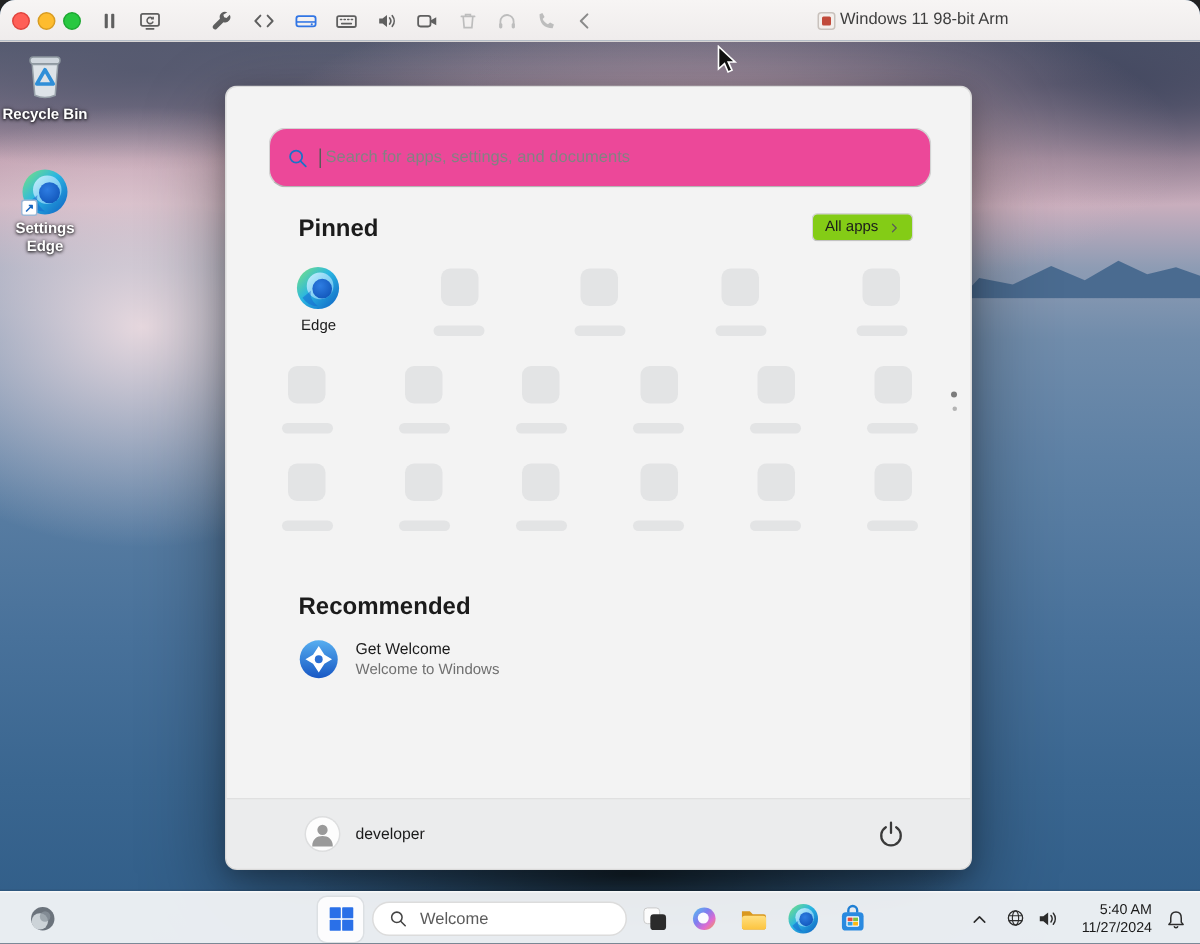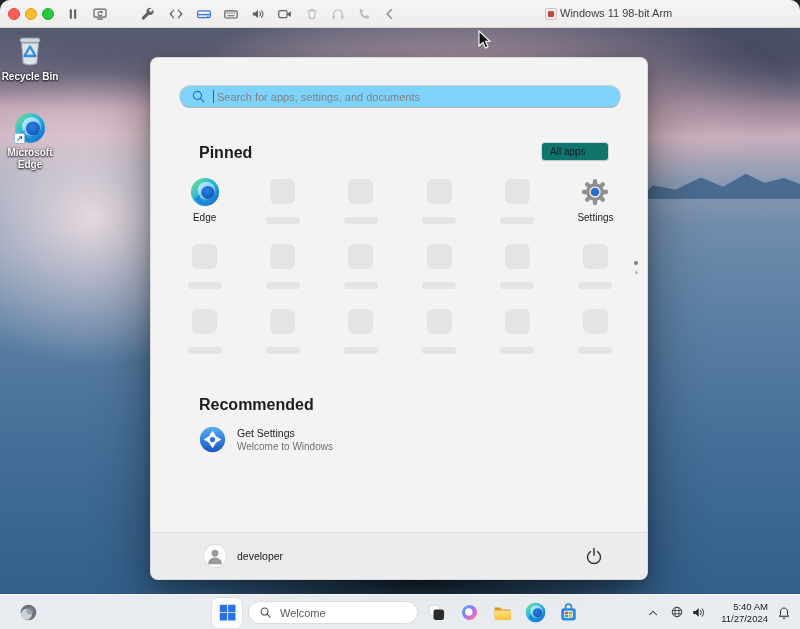--- a/index.html
+++ b/index.html
@@ -71,35 +71,35 @@
   
   .cursor { position: absolute; left: 478px; top: 30px; z-index: 200; }
   
   .start-menu {
     position: absolute; left: 150px; top: 57px; width: 498px; height: 523px;
     background: #f3f3f3; border-radius: 8px; border: 1px solid rgba(0,0,0,0.10);
     box-shadow: 0 22px 55px rgba(0,0,0,0.42), 0 4px 14px rgba(0,0,0,0.22);
     z-index: 20; overflow: hidden;
   }
   .sm-search {
-    position: absolute; left: 28px; top: 27px; width: 442px; height: 23px;
-    background: #7dd3fc; border: 1px solid #d2d2d2; border-bottom-color: #b5b5b5;
+    position: absolute; left: 28px; top: 27px; width: 442px; height: 40px;
+    background: #ec4899; border: 1px solid #d2d2d2; border-bottom-color: #b5b5b5;
     border-radius: 12px; display: flex; align-items: center;
   }
   .sm-search .mag { width: 15px; height: 15px; margin-left: 11px; color: #1a72c8; flex: 0 0 auto; }
   .sm-search .caret { width: 1px; height: 13px; background: #5a5a5a; margin-left: 7px; }
   .sm-search input {
     border: 0; outline: none; background: transparent; flex: 1;
     font-size: 11px; color: #333; padding-left: 3px; font-family: "Liberation Sans", sans-serif;
   }
   .sm-search input::placeholder { color: #828282; }
   .section-label { position: absolute; font-size: 16px; font-weight: 700; color: #1b1b1b; }
   .allapps-btn {
     position: absolute; left: 390px; top: 84px; height: 19px; padding: 4px 8px;
-    background: #0f766e; border: 1px solid #d6d6d6; border-bottom-color: #c2c2c2; border-radius: 4px;
+    background: #84cc16; border: 1px solid #d6d6d6; border-bottom-color: #c2c2c2; border-radius: 4px;
     display: flex; align-items: center; gap: 6px; font-size: 10px; color: #1b1b1b; cursor: default;
   }
   .allapps-btn svg { width: 8px; height: 8px; color: #5a5a5a; }
   .pin-grid { position: absolute; left: 25px; top: 117px; width: 448px; }
   .pin-row { display: flex; height: 58px; margin-bottom: 7px; gap: 21px; }
   .pin-cell { width: 74.66px; display: flex; flex-direction: column; align-items: center; }
   .pin-cell .app-ic { width: 30px; height: 30px; margin-top: 2px; }
   .pin-cell .app-label { margin-top: 5px; font-size: 10px; color: #1b1b1b; }
   .ph-square { width: 25px; height: 25px; margin-top: 4px; border-radius: 6px; background: #e3e4e5; }
   .ph-bar { width: 34px; height: 7px; margin-top: 13px; border-radius: 3.5px; background: #e3e4e5; }
@@ -412,21 +412,21 @@
       </svg>
     <div class="label">Recycle Bin</div>
   </div>
   <div class="desk-icon" style="left:-6px; top:112px">
     <div style="position:relative; width:32px; height:32px">
       <svg width="32" height="32">
           <use href="#sym-edge"></use>
         </svg>
       <span class="shortcut-arrow">↗</span>
     </div>
-    <div class="label" style="width:58px">Microsoft Edge</div>
+    <div class="label" style="width:58px">Settings Edge</div>
   </div>
 
   <div class="cursor">
     <svg width="14" height="20">
         <use href="#sym-cursor"></use>
       </svg>
   </div>
 
   <div class="start-menu">
 
@@ -464,26 +464,20 @@
             <div class="ph-bar"></div>
           </div>
         <div class="pin-cell">
             <div class="ph-square"></div>
             <div class="ph-bar"></div>
           </div>
         <div class="pin-cell">
             <div class="ph-square"></div>
             <div class="ph-bar"></div>
           </div>
-        <div class="pin-cell">
-          <svg class="app-ic">
-              <use href="#sym-gear"></use>
-            </svg>
-          <div class="app-label">Settings</div>
-        </div>
       </div>
       <div class="pin-row">
         <div class="pin-cell">
             <div class="ph-square"></div>
             <div class="ph-bar"></div>
           </div>
         <div class="pin-cell">
             <div class="ph-square"></div>
             <div class="ph-bar"></div>
           </div>
@@ -537,21 +531,21 @@
       <div class="d2"></div>
     </div>
 
     <div class="section-label" style="left:48px; top:338px">Recommended</div>
 
     <div class="rec-item">
       <svg class="rec-ic">
           <use href="#sym-getstarted"></use>
         </svg>
       <div class="rec-texts">
-        <div class="rec-title">Get Settings</div>
+        <div class="rec-title">Get Welcome</div>
         <div class="rec-sub">Welcome to Windows</div>
       </div>
     </div>
 
     <div class="sm-footer">
       <div class="user-chip">
         <div class="user-avatar">
           <svg width="22" height="22">
               <use href="#sym-person"></use>
             </svg>

